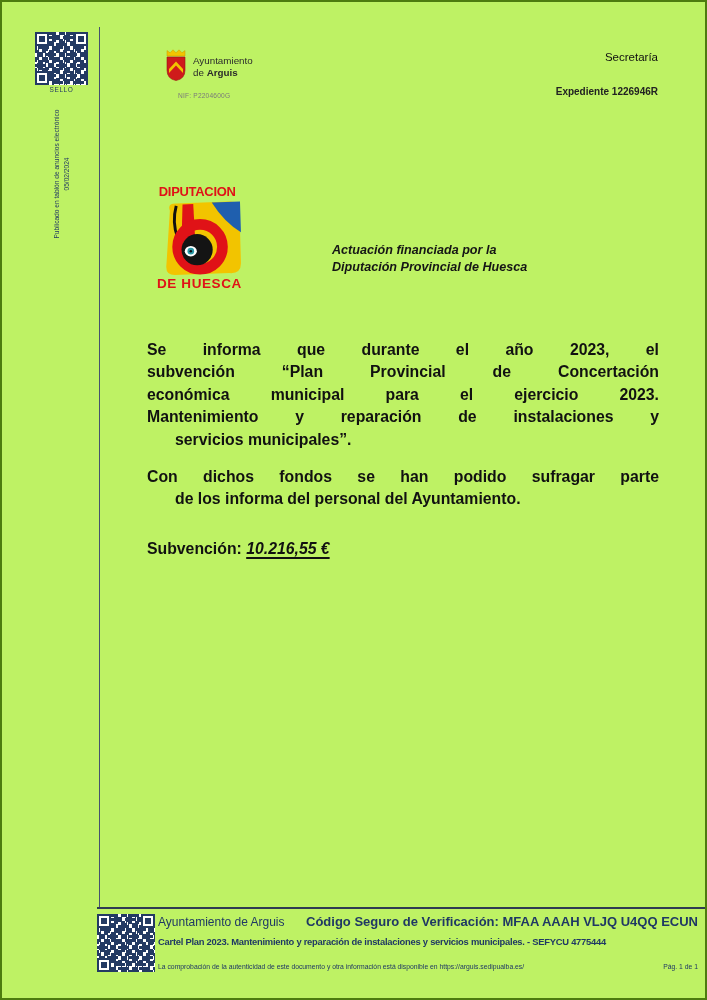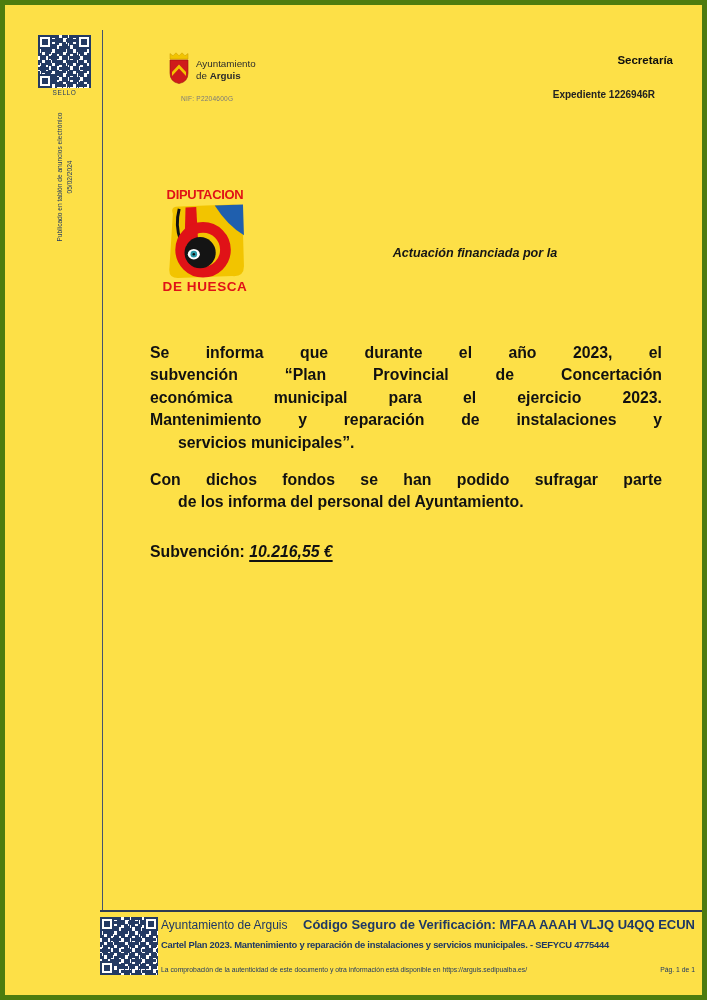--- a/index.html
+++ b/index.html
@@ -1,18 +1,18 @@
 <!DOCTYPE html>
 <html><head>
 <meta charset="utf-8">
 <style>
   html,body{margin:0;padding:0;background:#ffffff;}
   .page{
     position:relative;width:707px;height:1000px;margin:0 auto;
-    background:#fde047;box-sizing:border-box;border:5px solid #4d7c0f;
+    background:#bef264;box-sizing:border-box;border:2px solid #4d7c0f;
     font-family:"Liberation Sans", sans-serif;color:#111;overflow:hidden;
   }
   
   .v-rule{position:absolute;left:97px;top:25px;width:1px;height:880px;background:#46536e;}
   .qr{
     position:absolute;
     background:
       repeating-conic-gradient(#233a63 0% 25%, rgba(0,0,0,0) 0% 50%) 0 0/7px 7px,
       repeating-conic-gradient(#233a63 0% 25%, rgba(0,0,0,0) 0% 50%) 2px 3px/11px 11px,
       #ffffff;
@@ -26,30 +26,30 @@
   .published{
     position:absolute;left:60px;top:172px;width:164px;height:20px;
     transform:translate(-50%,-50%) rotate(-90deg);
     text-align:center;font-size:6.6px;line-height:9.5px;color:#233a63;white-space:nowrap;
   }
   
   .crest{position:absolute;left:162px;top:45px;width:24px;height:36px;}
   .org-name{position:absolute;left:191px;top:53px;font-size:9.8px;line-height:11.8px;color:#2b2b2b;}
   .org-name .bold{font-weight:bold;}
   .nif{position:absolute;left:176px;top:90px;font-size:6.6px;color:#7a7a7a;letter-spacing:.2px;}
-  .secretaria{position:absolute;right:29px;top:49px;font-size:11.5px;font-weight:bold;color:#101010;}
+  .secretaria{position:absolute;right:47px;top:49px;font-size:11.5px;font-weight:normal;color:#101010;}
   .expediente{position:absolute;right:47px;top:84px;font-size:10px;color:#222;font-weight:bold;}
   
-  .dipu{position:absolute;left:155px;top:182px;width:90px;text-align:center;}
+  .dipu{position:absolute;left:155px;top:182px;width:90px;}
   .dipu-title{font-size:13.5px;font-weight:bold;color:#e01217;letter-spacing:-.3px;transform:scaleX(.96);}
   .dipu-art{display:block;margin:2px auto 1px auto;}
   .dipu-sub{font-size:13.5px;font-weight:bold;color:#e01217;letter-spacing:.6px;}
   
   .funding-note{
-    position:absolute;left:330px;top:240px;width:280px;text-align:center;
+    position:absolute;left:330px;top:240px;width:280px;text-align:left;
     font-size:12.6px;line-height:16.6px;font-weight:bold;font-style:italic;color:#151515;
   }
   
   .body-text{position:absolute;left:145px;top:337px;width:512px;
     font-size:15.8px;line-height:22.4px;font-weight:bold;color:#111;}
   .jline{text-align:justify;text-align-last:justify;}
   .jline.last{text-align-last:left;margin-left:28px;}
   .para2{margin-top:15px;}
   .subsidy{margin-top:27px;}
   .subsidy .amount{
@@ -107,20 +107,21 @@
       <circle cx="35" cy="50" r="16" fill="#141414"></circle>
       <ellipse cx="28.5" cy="51.5" rx="6.2" ry="5.4" fill="#ffffff"></ellipse>
       <circle cx="28.5" cy="51.5" r="3.4" fill="#2a9aa8"></circle>
       <circle cx="28.5" cy="51.5" r="1.3" fill="#111"></circle>
     </svg>
     <div class="dipu-sub">DE HUESCA</div>
   </div>
 
   <div class="funding-note">
     <div>Actuación financiada por la</div>
+    <div>Diputación Provincial de Huesca</div>
   </div>
 
   <div class="body-text">
     <div>
       <div class="jline">Se informa que durante el año 2023, el</div>
       <div class="jline">subvención “Plan Provincial de Concertación</div>
       <div class="jline">económica municipal para el ejercicio 2023.</div>
       <div class="jline">Mantenimiento y reparación de instalaciones y</div>
       <div class="jline last">servicios municipales”.</div>
     </div>

